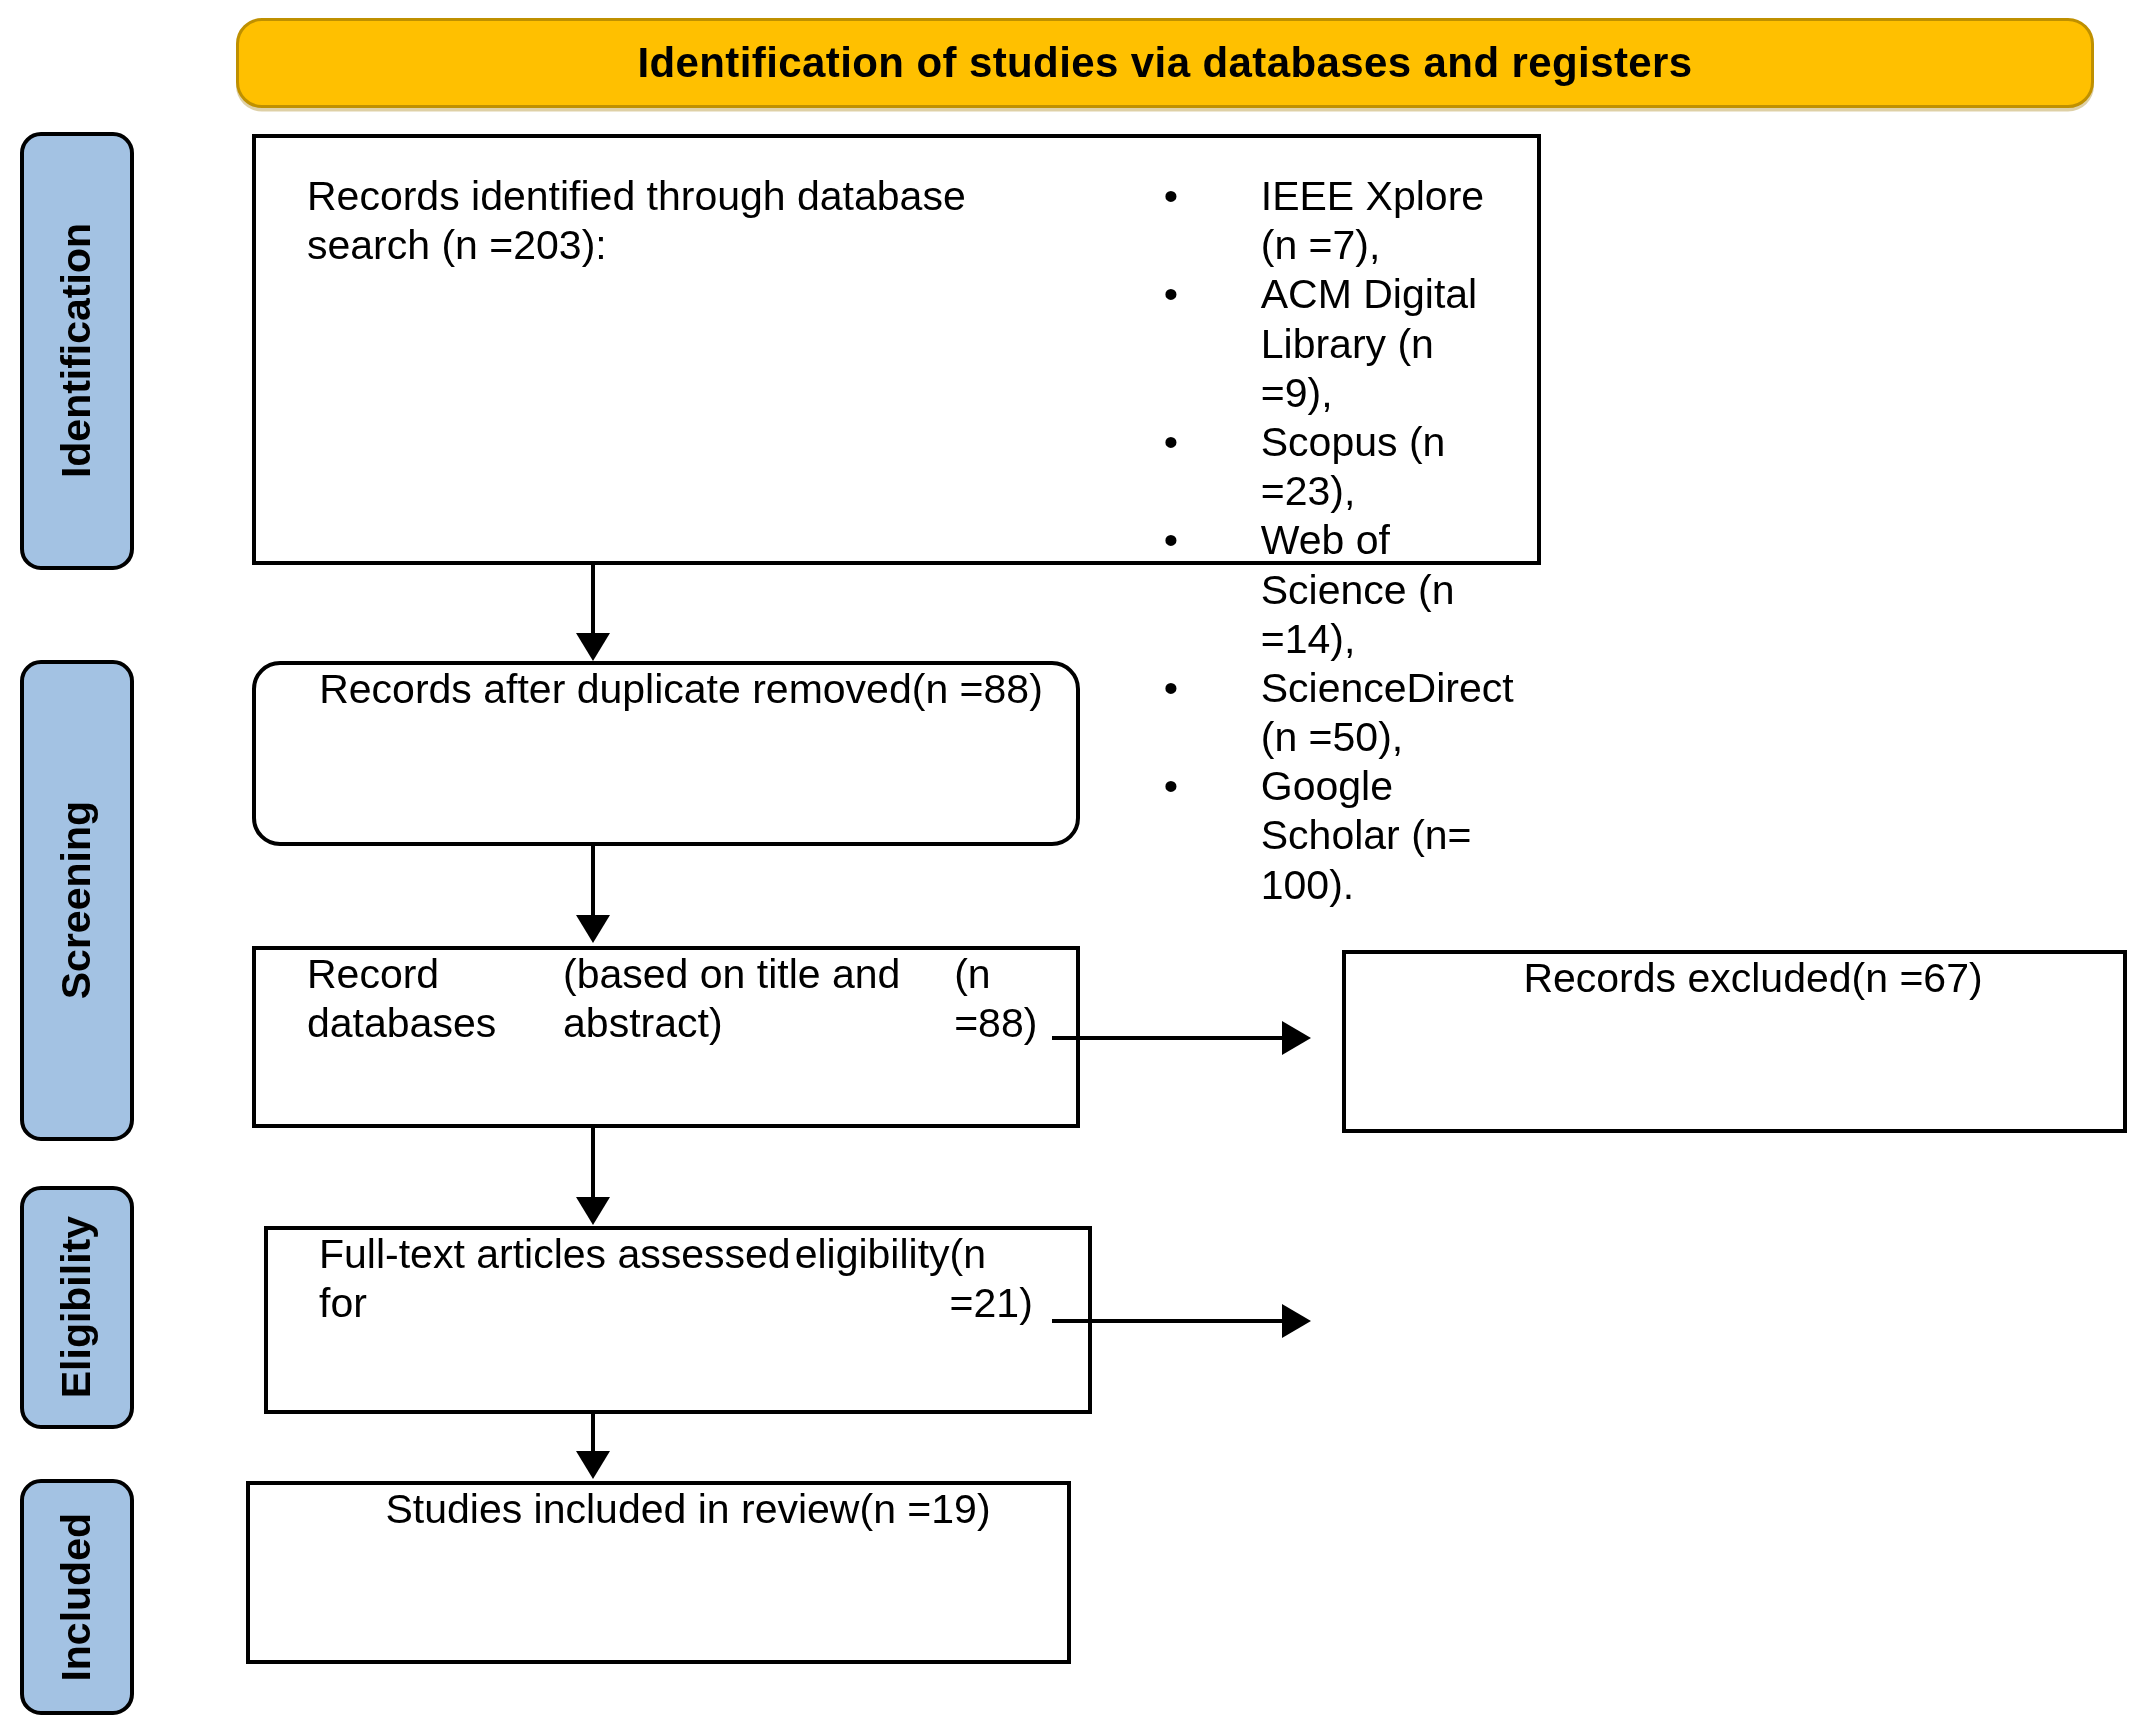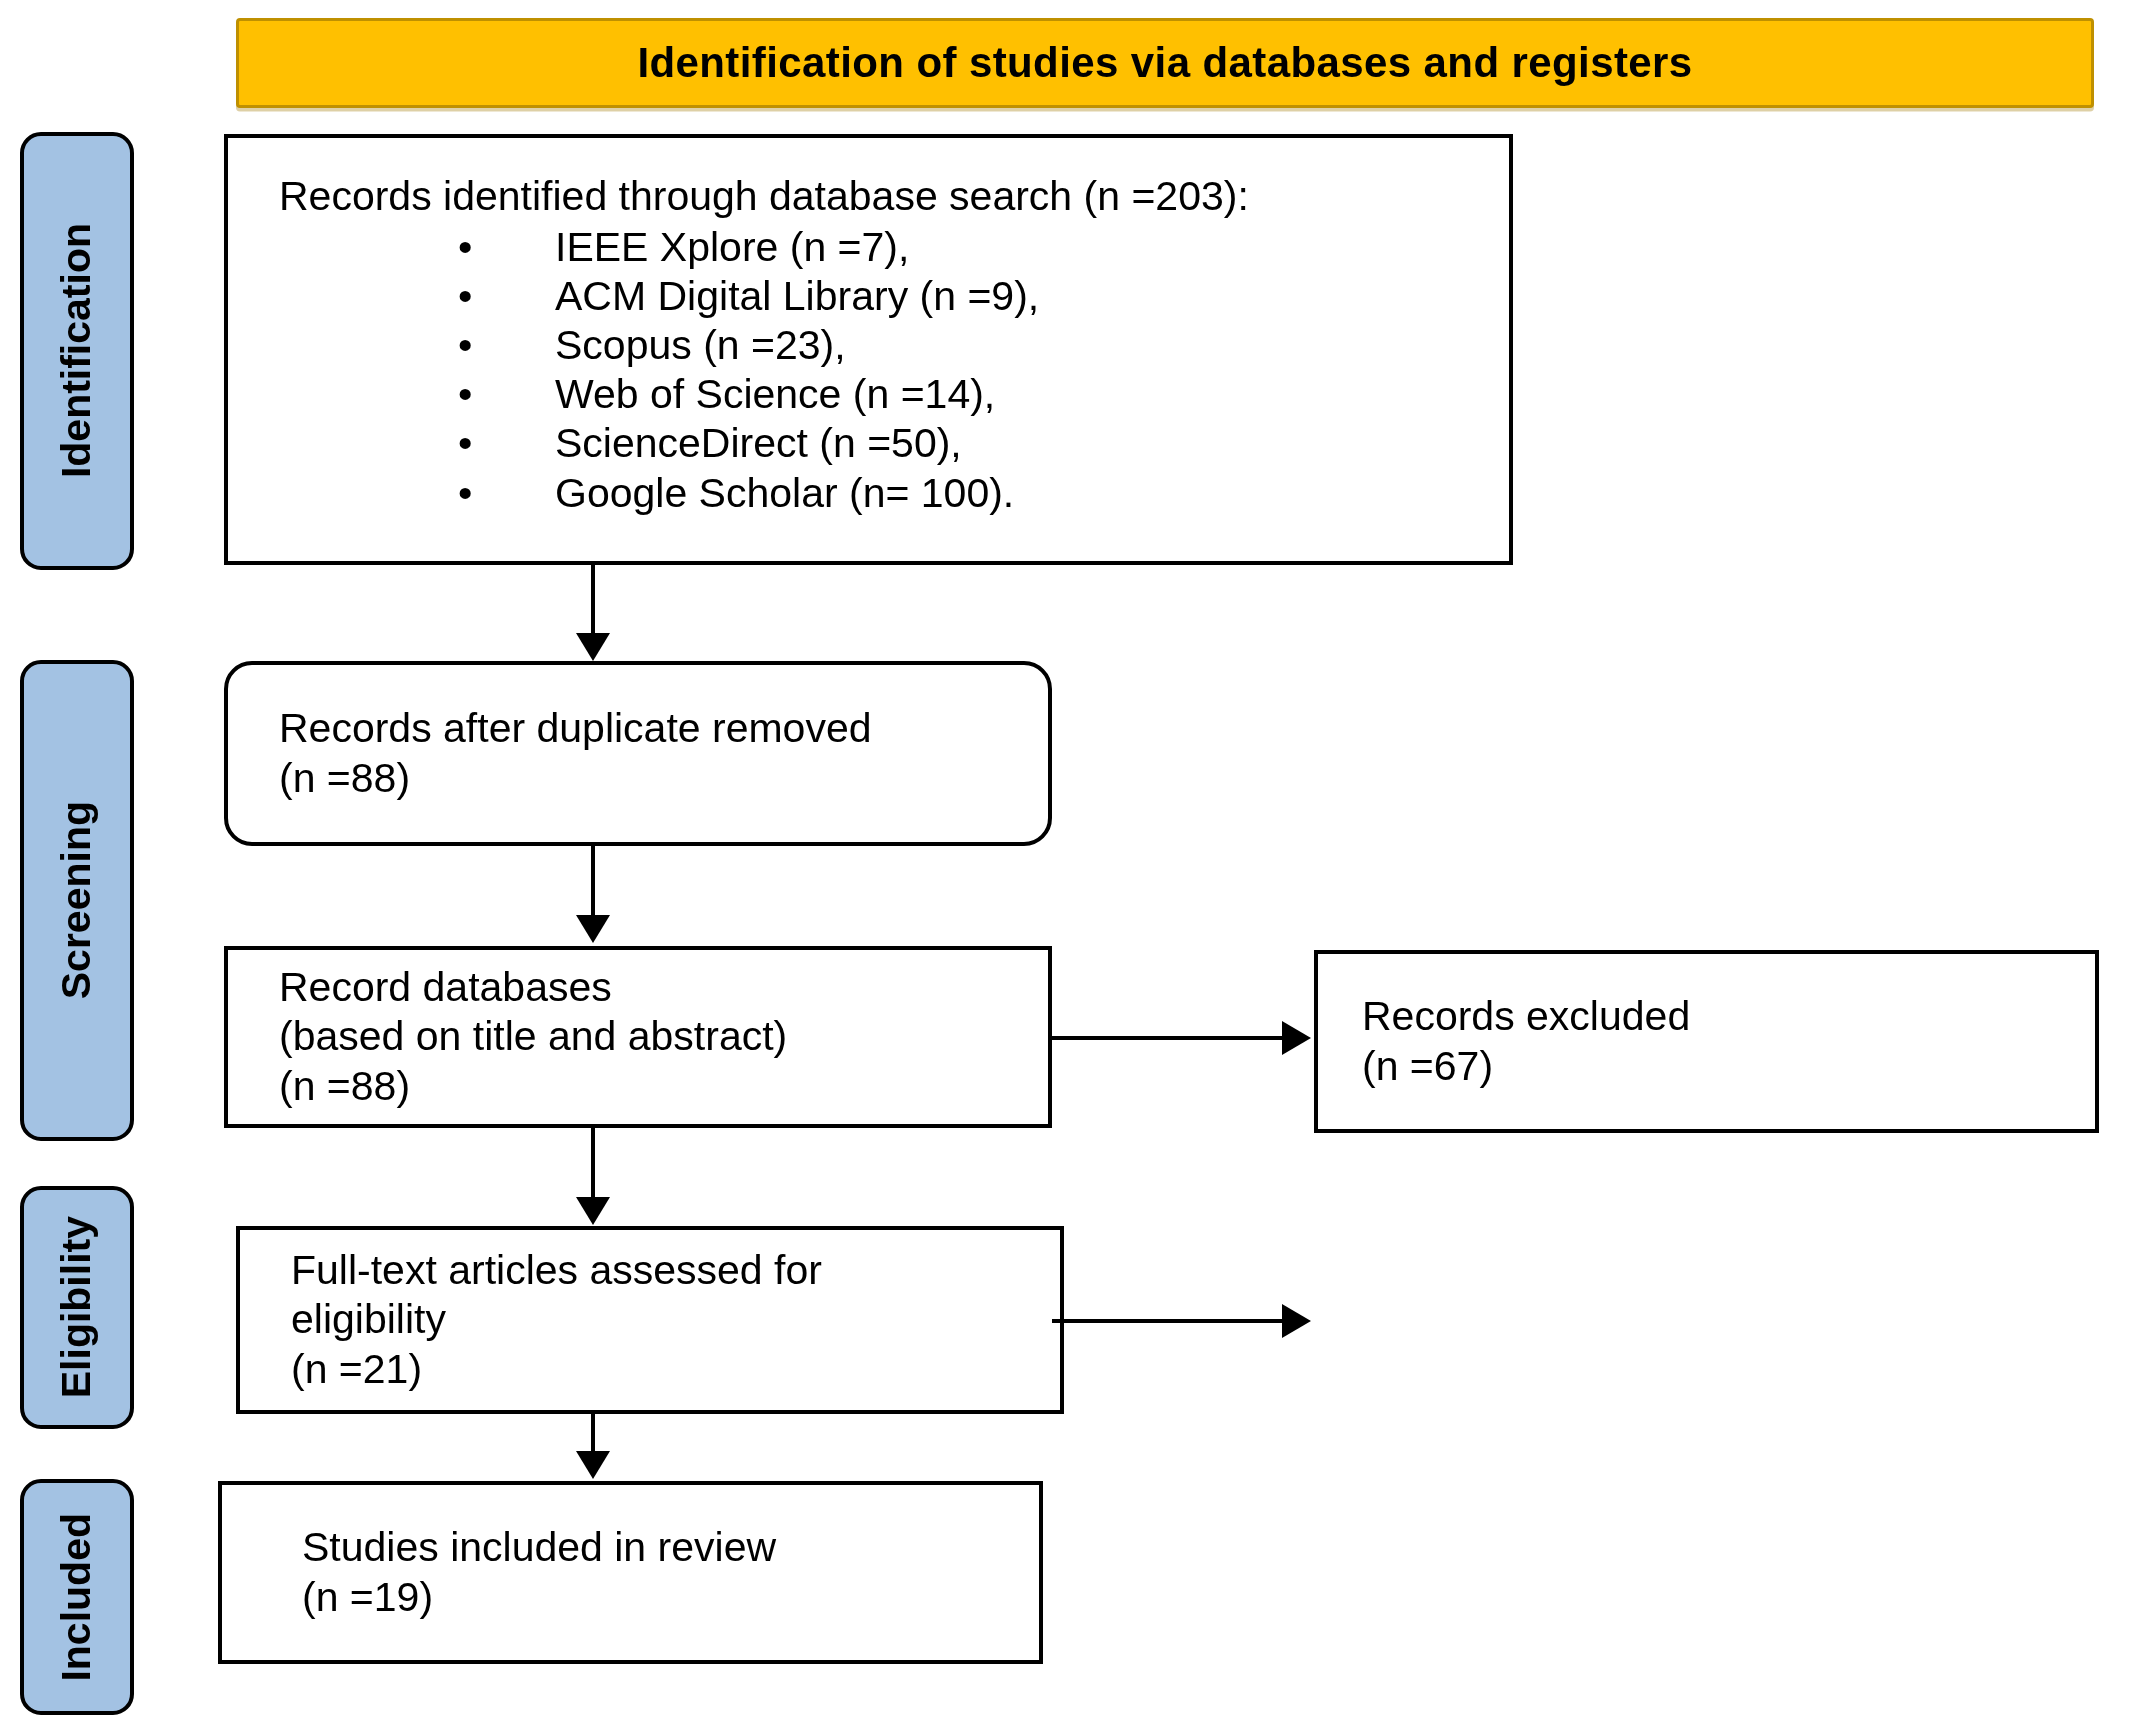--- a/index.html
+++ b/index.html
@@ -16,21 +16,21 @@
     color: var(--text-color, #000);
   }
 
   
   .banner {
     position: absolute;
     left: 236px; top: 18.3px;
     width: 1858px; height: 90px;
     background: var(--banner-bg, #FFC000);
     border: 3.5px solid var(--banner-border, #BF9000);
-    border-radius: 4px;
+    border-radius: 26px;
     display: flex;
     align-items: center;
     justify-content: center;
     box-sizing: border-box;
     box-shadow: 0 3.5px 0 rgba(160,120,0,0.35);
   }
   .banner span {
     font-size: 42px;
     font-weight: bold;
     letter-spacing: 0.4px;
@@ -63,22 +63,23 @@
 
   
   .fbox {
     position: absolute;
     background: var(--box-bg, #fff);
     border: 4.2px solid #000;
     box-sizing: border-box;
     font-size: 41px;
     line-height: 1.2;
     display: flex;
-    flex-direction: column;
+    flex-direction: row;
     justify-content: center;
+    margin-left: 28px;
   }
   .fbox .line { display: block; }
 
   #box-identified {
     left: 224px; top: 134px;
     width: 1289px; height: 431px;
     justify-content: flex-start;
     padding: 34px 21px 21px 51px;
   }
   #box-identified .box-title { margin-bottom: 1.4px; }

